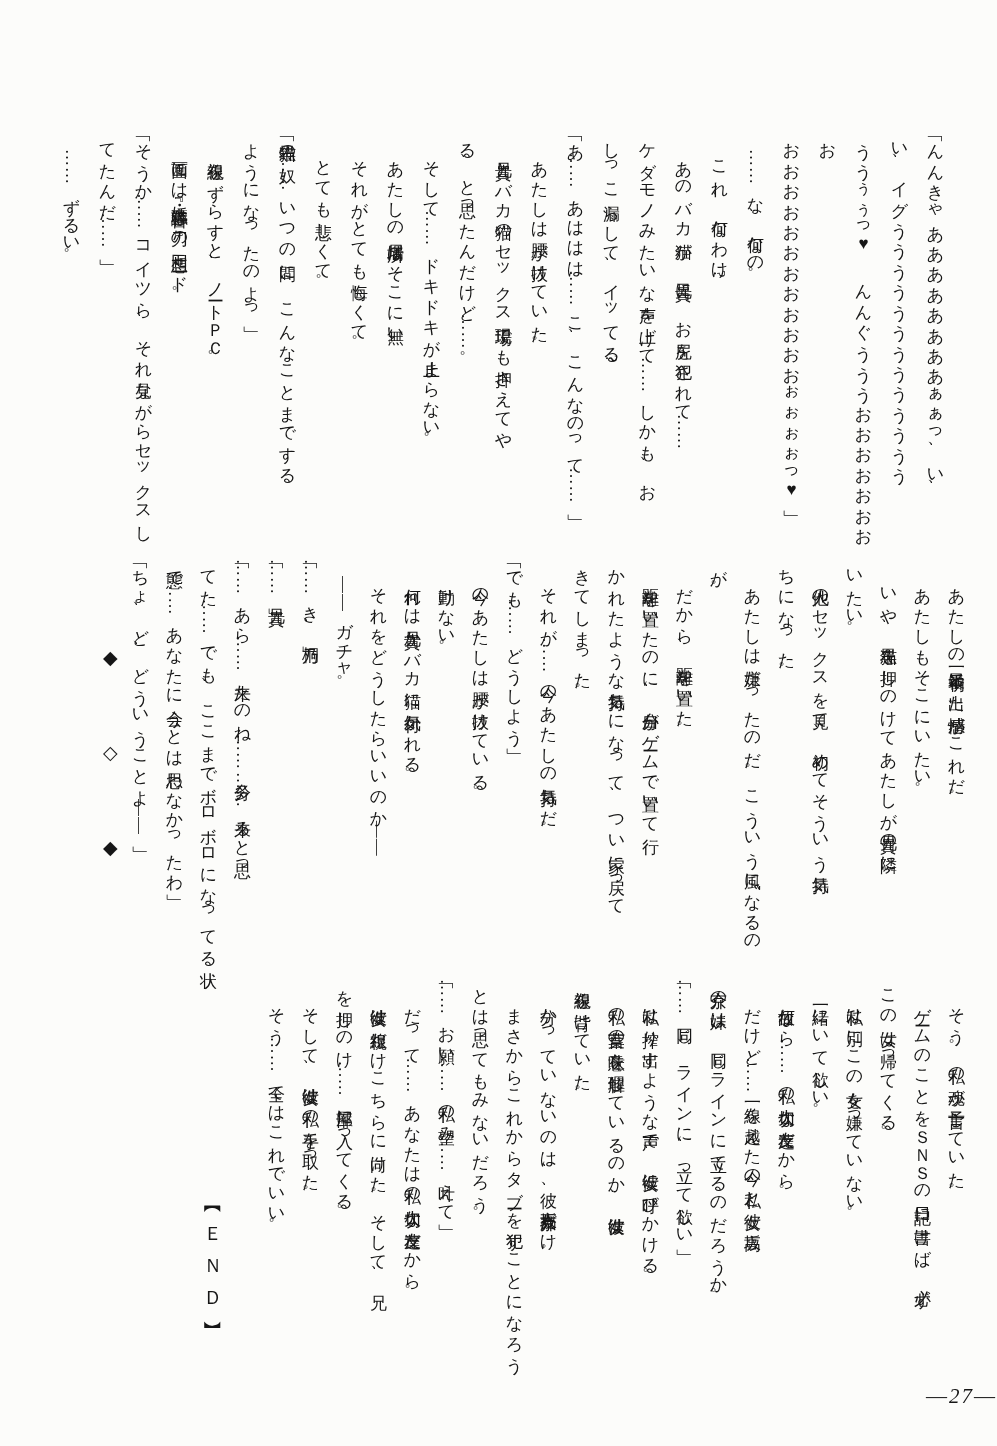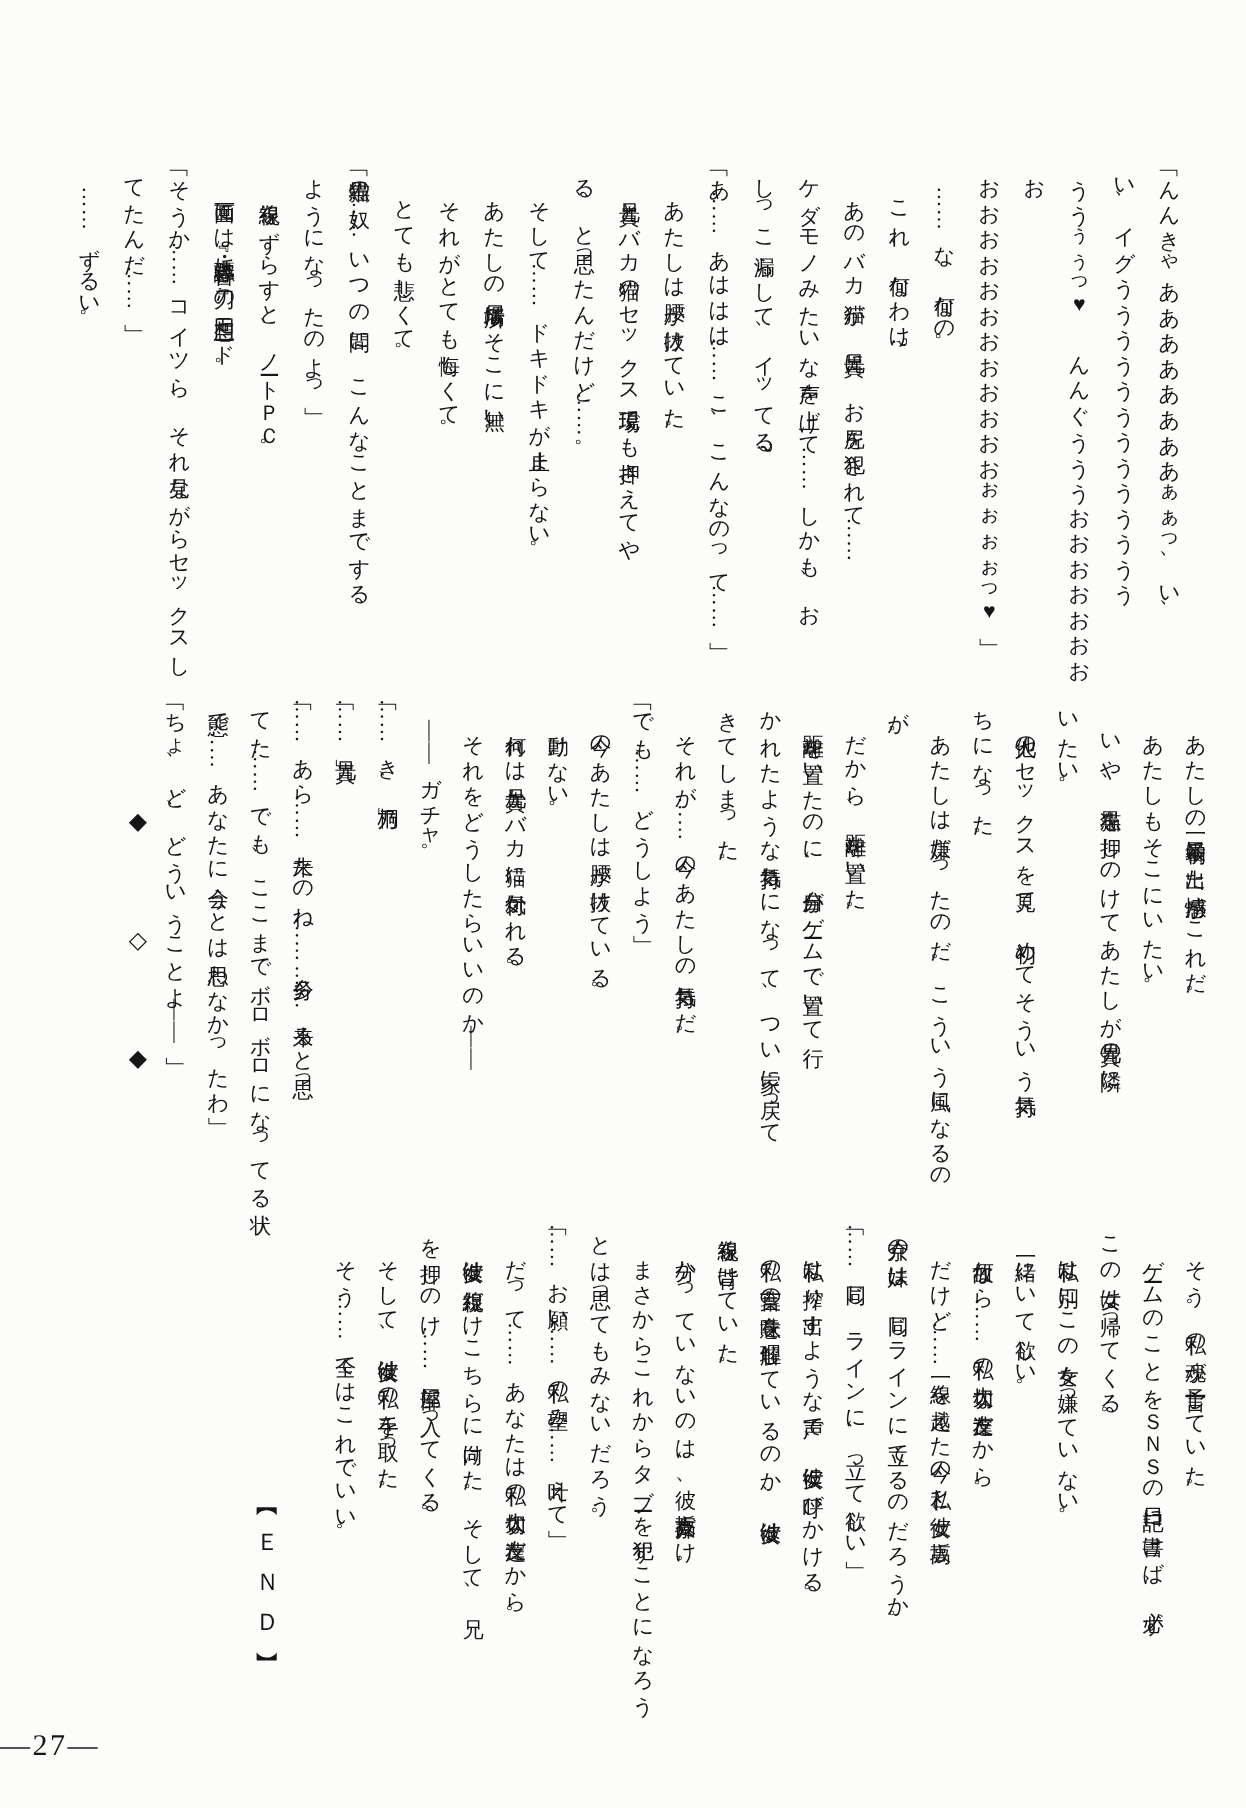--- a/index.html
+++ b/index.html
@@ -39,23 +39,24 @@
     position:absolute;
     left:200px; top:1200px;
     writing-mode:vertical-rl;
     text-orientation:mixed;
     font-size:19px;
     letter-spacing:13px;
   }
   .page-number {
     position:absolute;
     top:1384px; left:0; right:0;
-    text-align:left;
-    font-size:24px;
+    text-align:right;
+    font-size:21px;
     letter-spacing:2px;
+    font-style:italic;
   }
 </style>
 </head>
 <body>
 
 <div class="page">
 
   <section class="vblock block-top"><div class="vcol">「んんきゃああああああああぁぁっ、い、</div><div class="vcol">い、イグううううううううううううう</div><div class="vcol">ううぅぅっ♥　んんぐうううおおおおおおおお</div><div class="vcol">おおおおおおおおおおおおぉぉぉぉっ♥」</div><div class="vcol">　……な、何なの。</div><div class="vcol">　これ、何なわけ?</div><div class="vcol">　あのバカ猫が、兄貴に、お尻を犯されて……</div><div class="vcol">ケダモノみたいな声を上げて……しかも、お</div><div class="vcol">しっこ漏らして、イッてる?</div><div class="vcol">「あ……あははは……こ、こんなのって……」</div><div class="vcol">　あたしは腰が抜けていた。</div><div class="vcol">　兄貴とバカ猫のセックス現場でも押さえてや</div><div class="vcol">る、と思ったんだけど……。</div><div class="vcol">　そして……ドキドキが止まらない。</div><div class="vcol">　あたしの居場所はそこに無い。</div><div class="vcol">　それがとても悔しくて。</div><div class="vcol">　とても悲しくて。</div><div class="vcol">「黒猫の奴……いつの間に、こんなことまでする</div><div class="vcol">ようになったのよっ」</div><div class="vcol">　視線をずらすと、ノートＰＣ。</div><div class="vcol">　画面には『妖蟲譚・昏き刃』の回想モード。</div><div class="vcol">「そうか……コイツら、それ見ながらセックスし</div><div class="vcol">てたんだ……」</div><div class="vcol">　……ずるい。</div></section>
 
   <section class="vblock block-middle"><div class="vcol">　あたしの一番最初に出た感情がこれだ。</div><div class="vcol">　あたしもそこにいたい。</div><div class="vcol">　いや、黒猫を押しのけてあたしが兄貴の隣に</div><div class="vcol">いたい。</div><div class="vcol">　他人のセックスを見て、初めてそういう気持</div><div class="vcol">ちになった。</div><div class="vcol">　あたしは嫌だったのだ。こういう風になるの</div><div class="vcol">が。</div><div class="vcol">　だから、距離を置いた。</div><div class="vcol">　距離を置いたのに、自分がゲームで置いて行</div><div class="vcol">かれたような気持ちになって、つい家に戻って</div><div class="vcol">きてしまった。</div><div class="vcol">　それが……今のあたしの気持ちだ。</div><div class="vcol">「でも……どうしよう」</div><div class="vcol">　今のあたしは腰が抜けている。</div><div class="vcol">　動けない。</div><div class="vcol">　何れは兄貴かバカ猫に気付かれる。</div><div class="vcol">　それをどうしたらいいのか――</div><div class="vcol">　――ガチャ。</div><div class="vcol">「……き、桐乃」</div><div class="vcol">「……兄貴」</div><div class="vcol">「……あら……来たのね……多分……来ると思っ</div><div class="vcol">てた……でも、ここまでボロボロになってる状</div><div class="vcol">態で……あなたに会うとは思わなかったわ」</div><div class="vcol">「ちょ、ど、どういうことよ――」</div></section>

